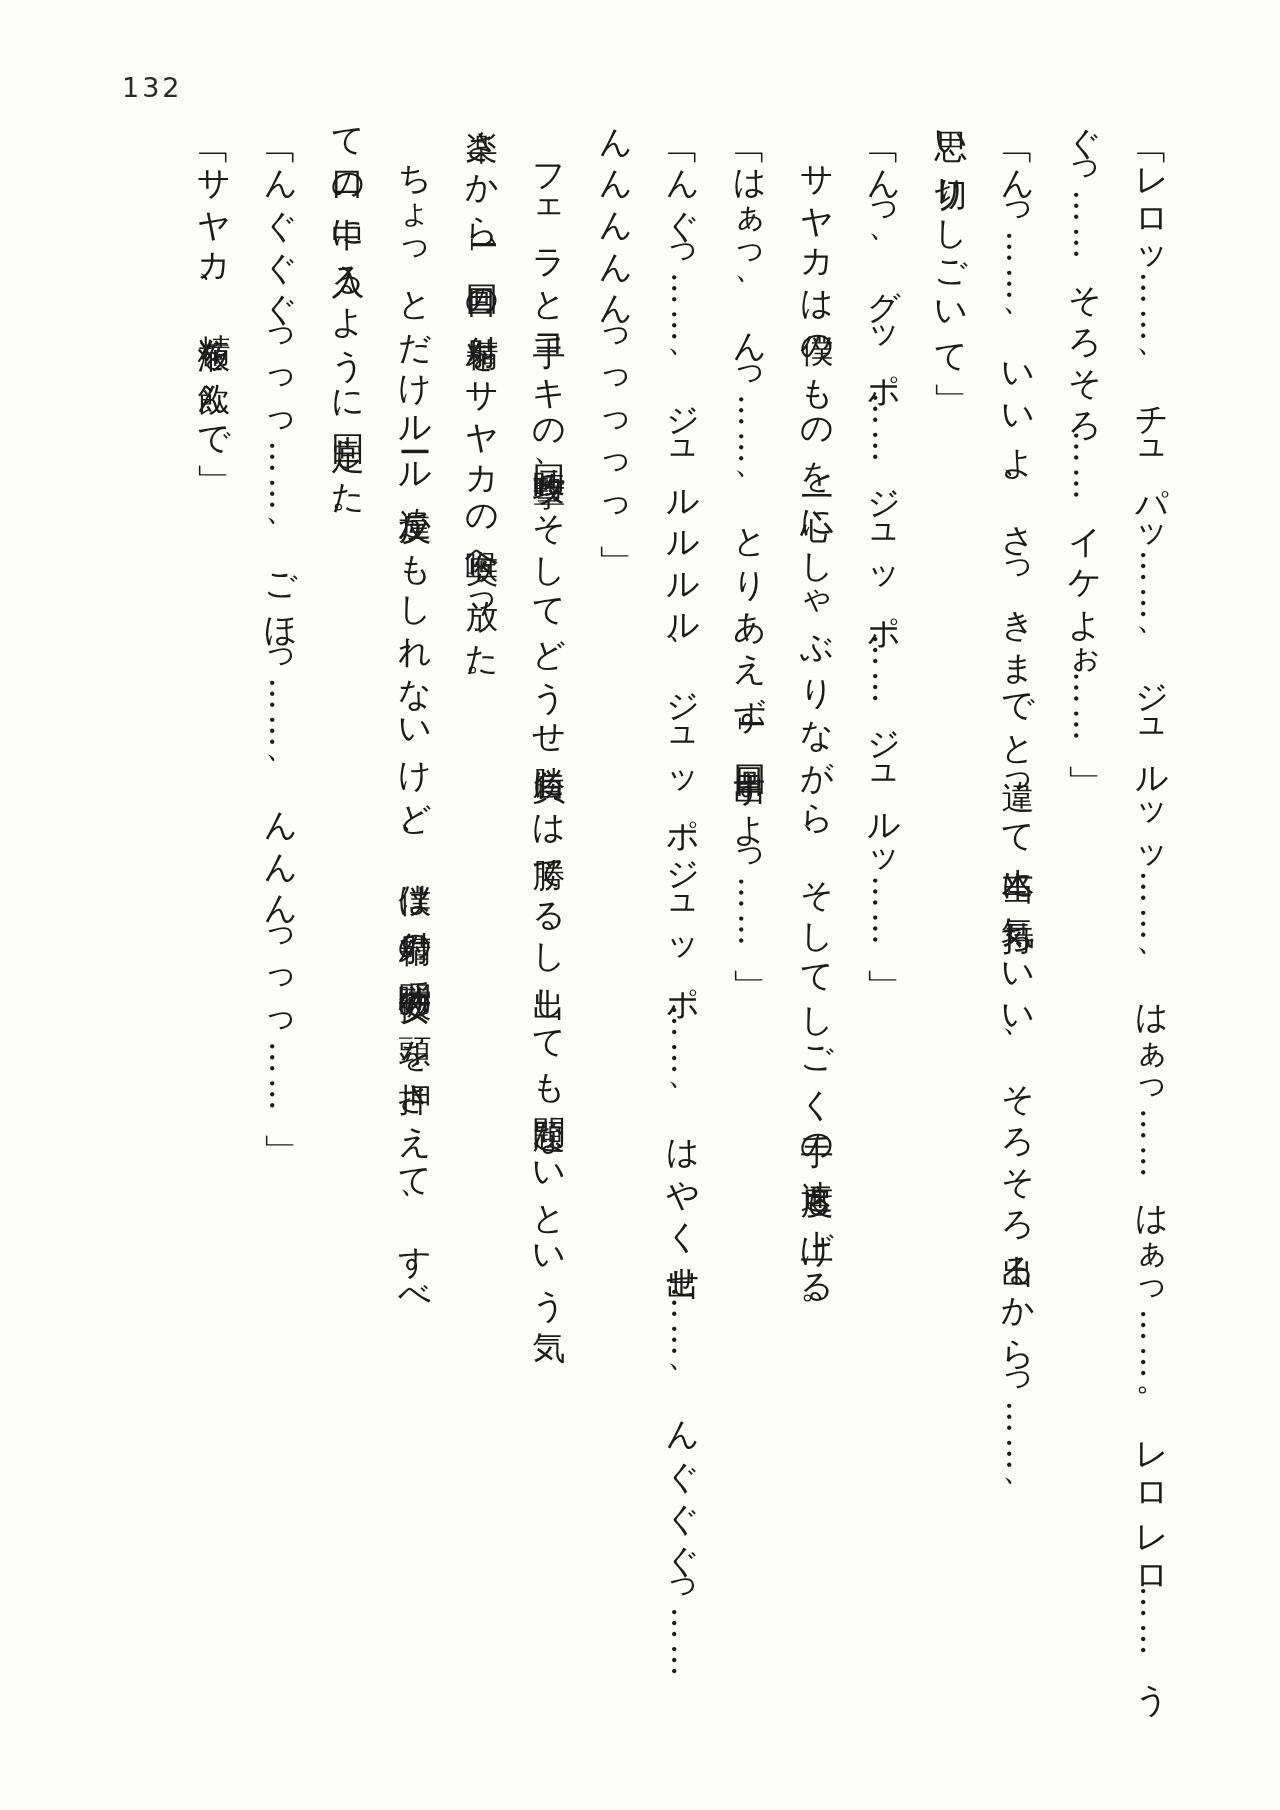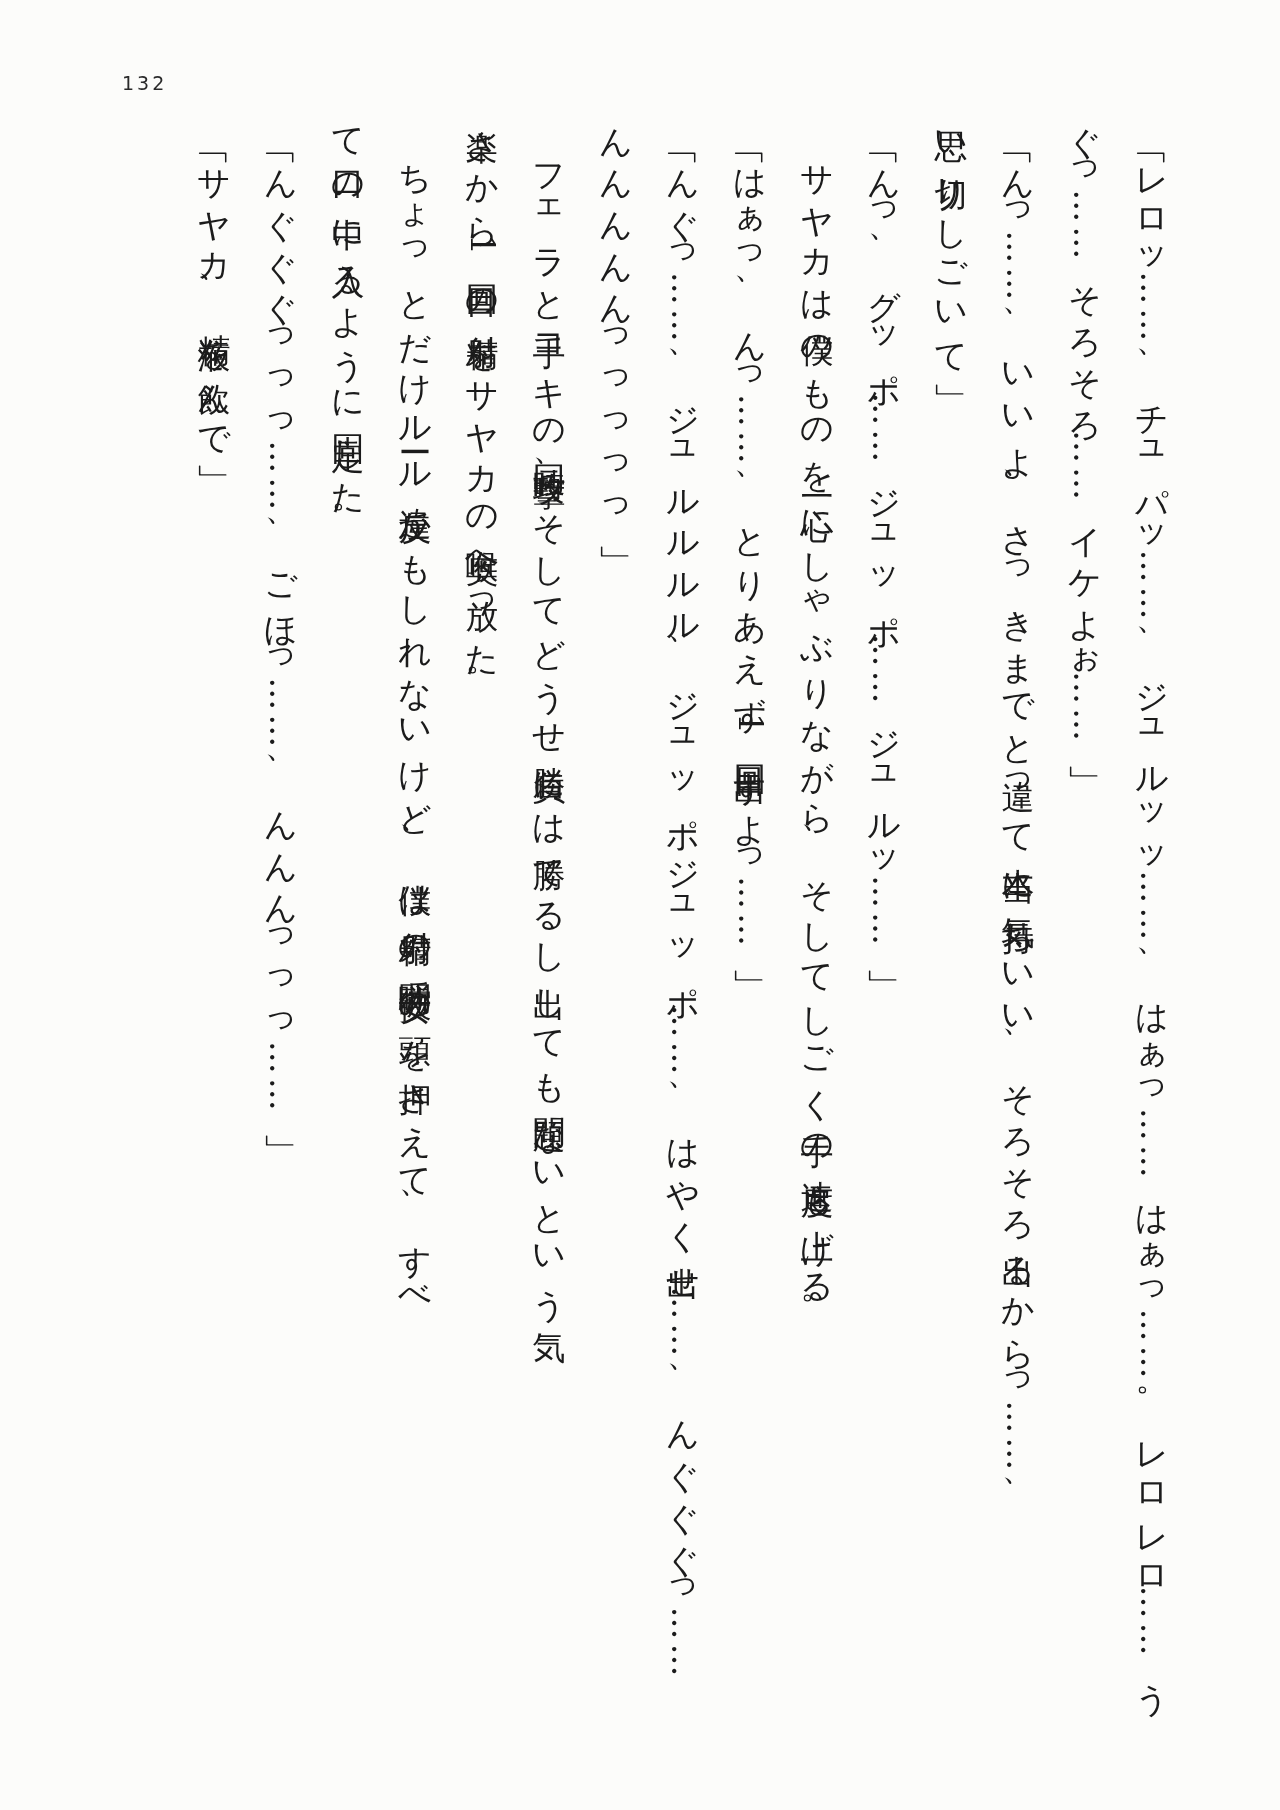--- a/index.html
+++ b/index.html
@@ -15,21 +15,21 @@
     background: #fcfcfa;
     overflow: hidden;
     font-family: "DejaVu Serif", "Liberation Serif", serif;
     color: #1b1b1b;
   }
   .page-number {
     position: absolute;
     left: 122px;
     top: 72px;
     font-family: "DejaVu Sans", "Liberation Sans", sans-serif;
-    font-size: 19px;
+    font-size: 27px;
     letter-spacing: 3px;
     color: #2a2a2a;
   }
   .text-block {
     position: absolute;
     top: 0;
     left: 0;
     width: 100%;
     height: 100%;
   }

